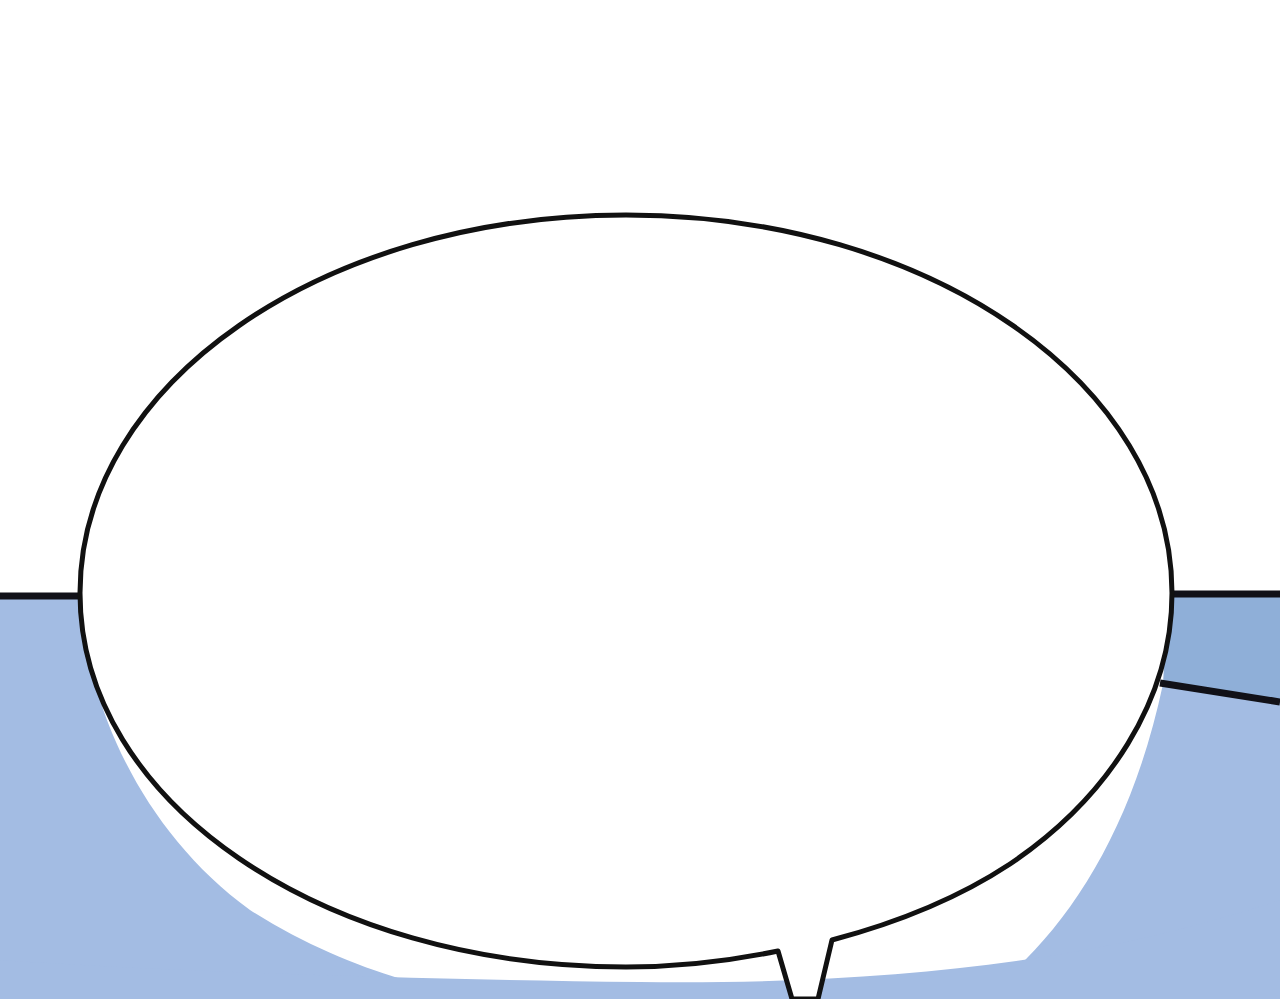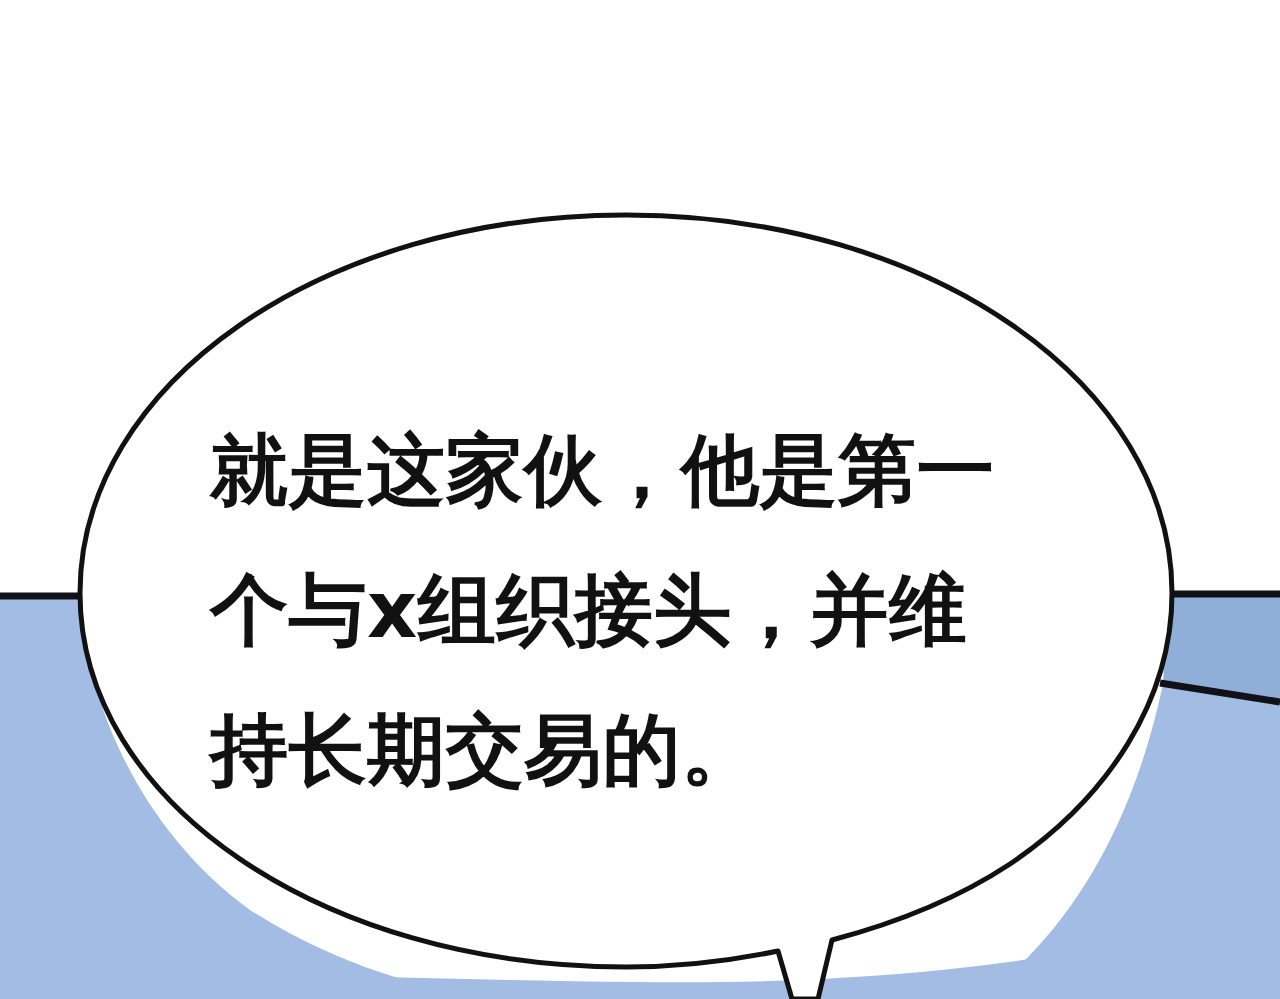--- a/index.html
+++ b/index.html
@@ -81,19 +81,14 @@
              C 1172 700 1108 798 1010 864
              C 960 897 900 922 832 940
              L 818 999
              L 792 999
              L 778 951
              C 730 961 680 967 626 967
              C 322 967 80 802 80 593
              C 80 384 322 215 626 215 Z" fill="#ffffff" stroke="#111111" stroke-width="5" stroke-linejoin="round"></path>
   </svg>
 
-  <div id="bubble-text">
-    <span class="dialogue-line">就是这家伙，他是第一</span>
-    <span class="dialogue-line">个与x组织接头，并维</span>
-    <span class="dialogue-line">持长期交易的。</span>
-  </div>
 
 </div>
 
 </body></html>

